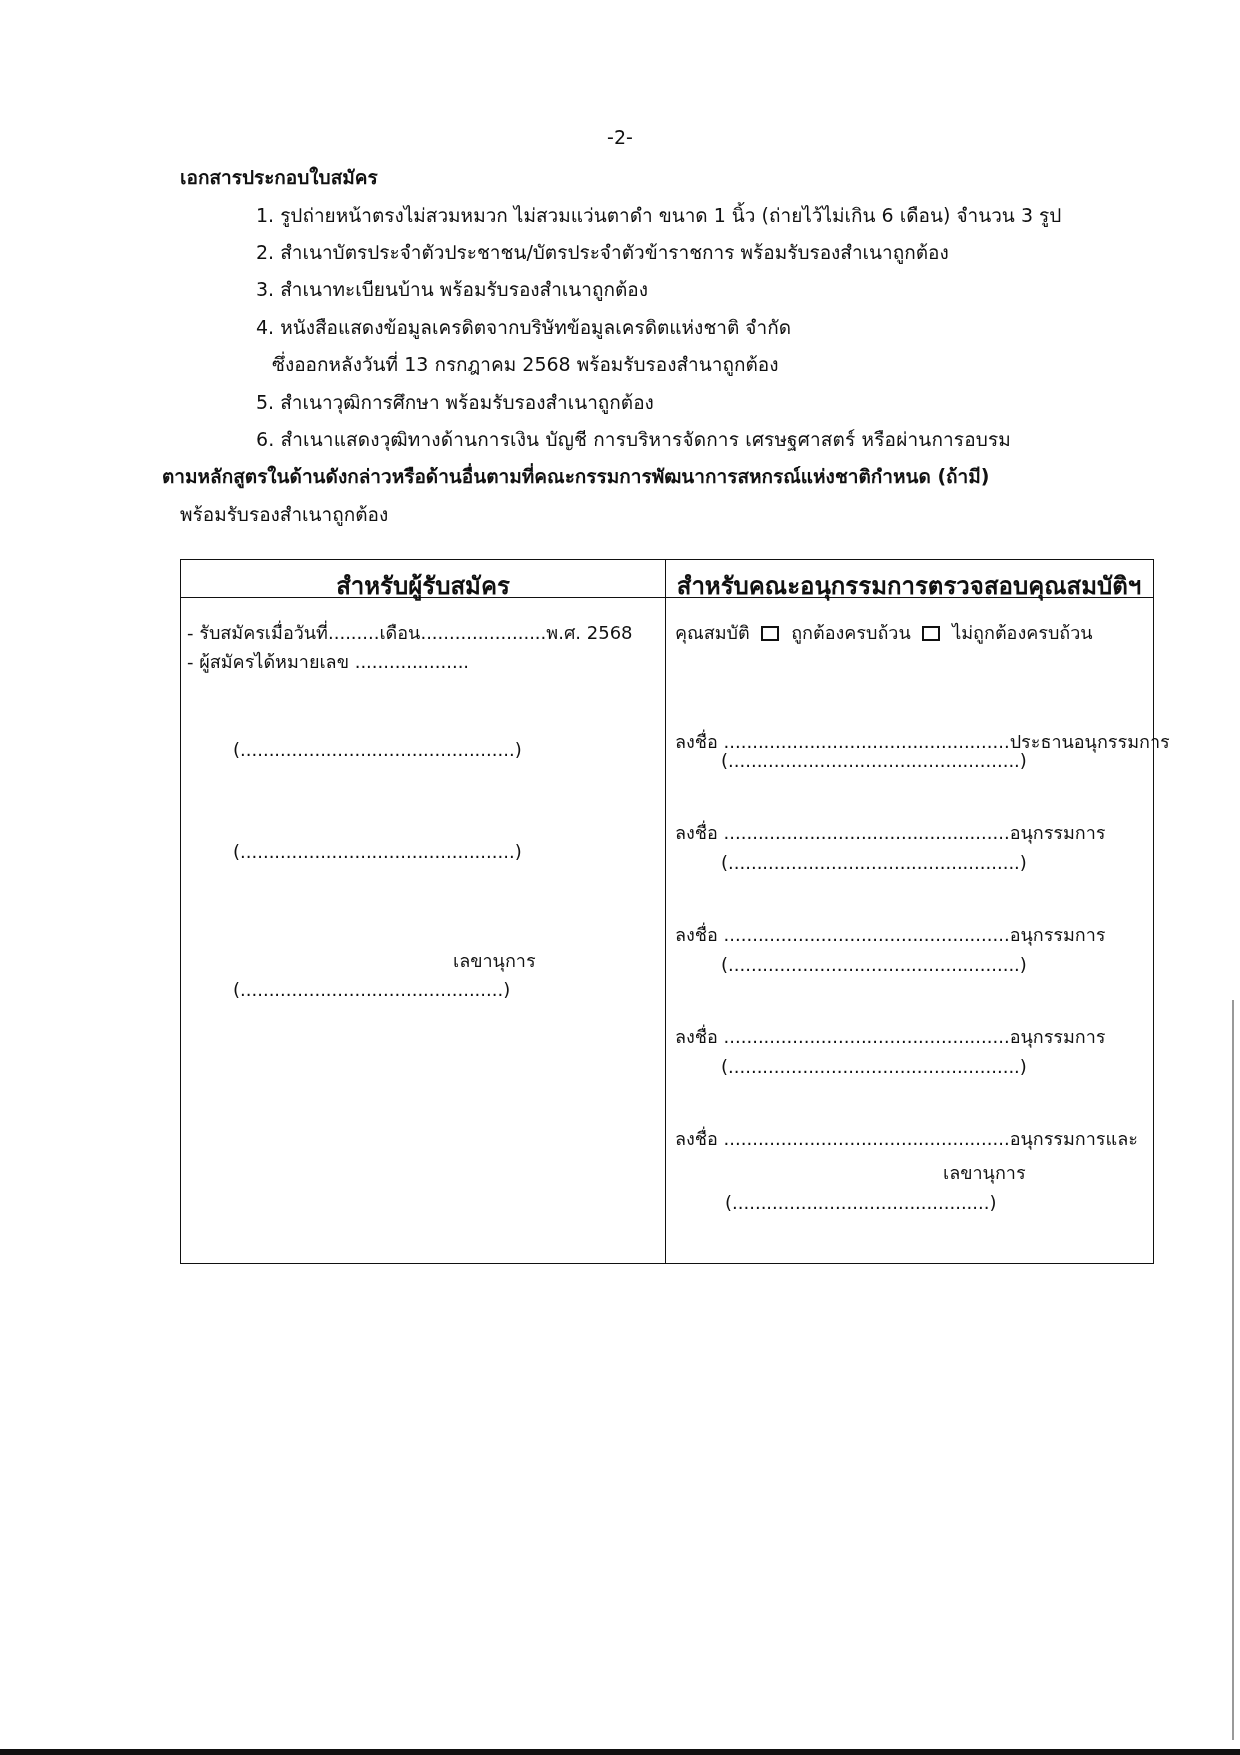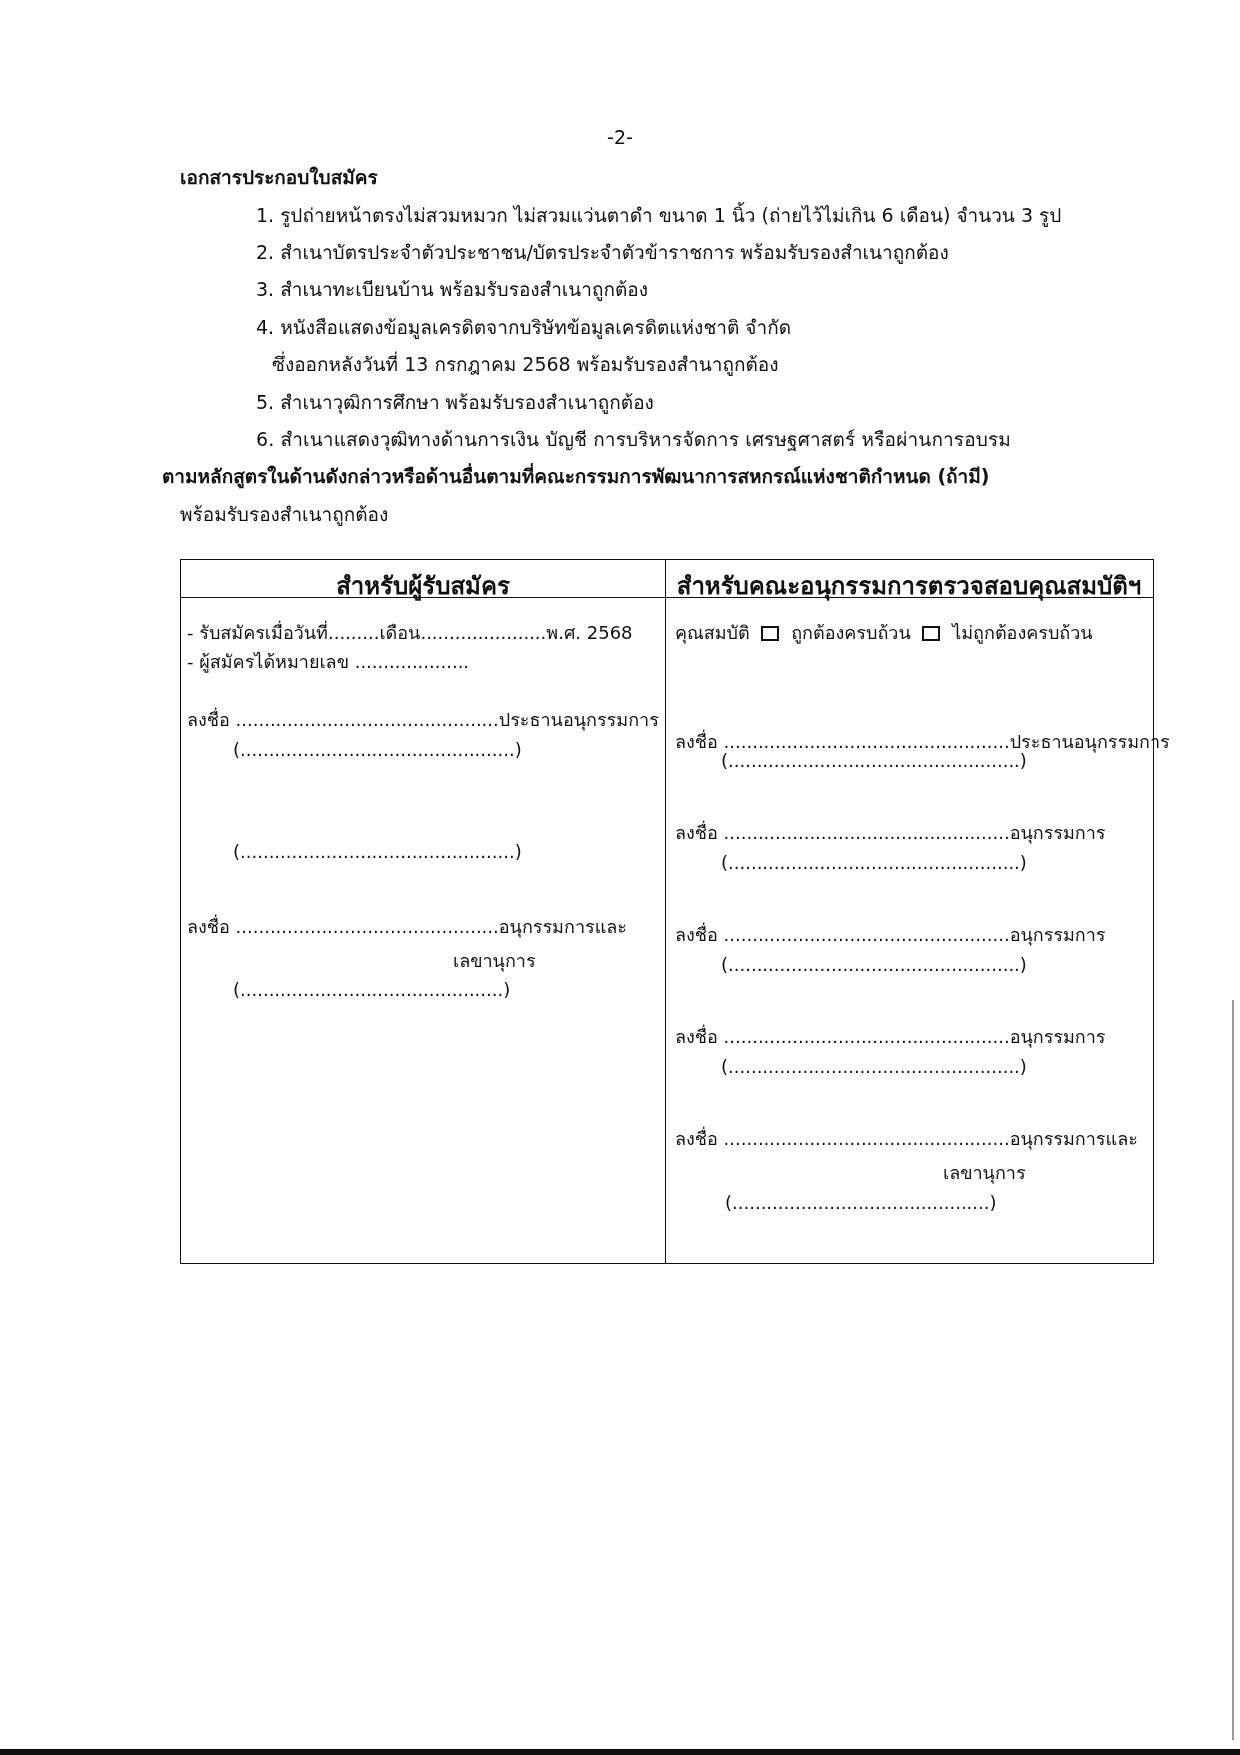--- a/index.html
+++ b/index.html
@@ -143,26 +143,24 @@
   <div class="form-table">
     <div class="col-divider"></div>
     <div class="header-sep"></div>
 
     <div class="col-head left">สำหรับผู้รับสมัคร</div>
     <div class="col-head right">สำหรับคณะอนุกรรมการตรวจสอบคุณสมบัติฯ</div>
 
     <div class="cell-text" style="left:6px; top:58px;">- รับสมัครเมื่อวันที่.........เดือน......................พ.ศ. 2568</div>
     <div class="cell-text" style="left:6px; top:87px;">- ผู้สมัครได้หมายเลข ....................</div>
 
-    <div class="cell-text" style="left:6px; top:145px;">ลงชื่อ ..............................................ประธานอนุกรรมการ</div>
     <div class="cell-text" style="left:52px; top:179px;">(................................................)</div>
 
     <div class="cell-text" style="left:52px; top:281px;">(................................................)</div>
 
-    <div class="cell-text" style="left:6px; top:352px;">ลงชื่อ ..............................................อนุกรรมการและ</div>
     <div class="cell-text" style="left:272px; top:386px;">เลขานุการ</div>
     <div class="cell-text" style="left:52px; top:419px;">(..............................................)</div>
 
     <div class="cell-text" style="left:494px; top:58px;">
       <span>คุณสมบัติ</span>
       <span class="checkbox"></span>
       <span>ถูกต้องครบถ้วน</span>
       <span class="checkbox"></span>
       <span>ไม่ถูกต้องครบถ้วน</span>
     </div>

